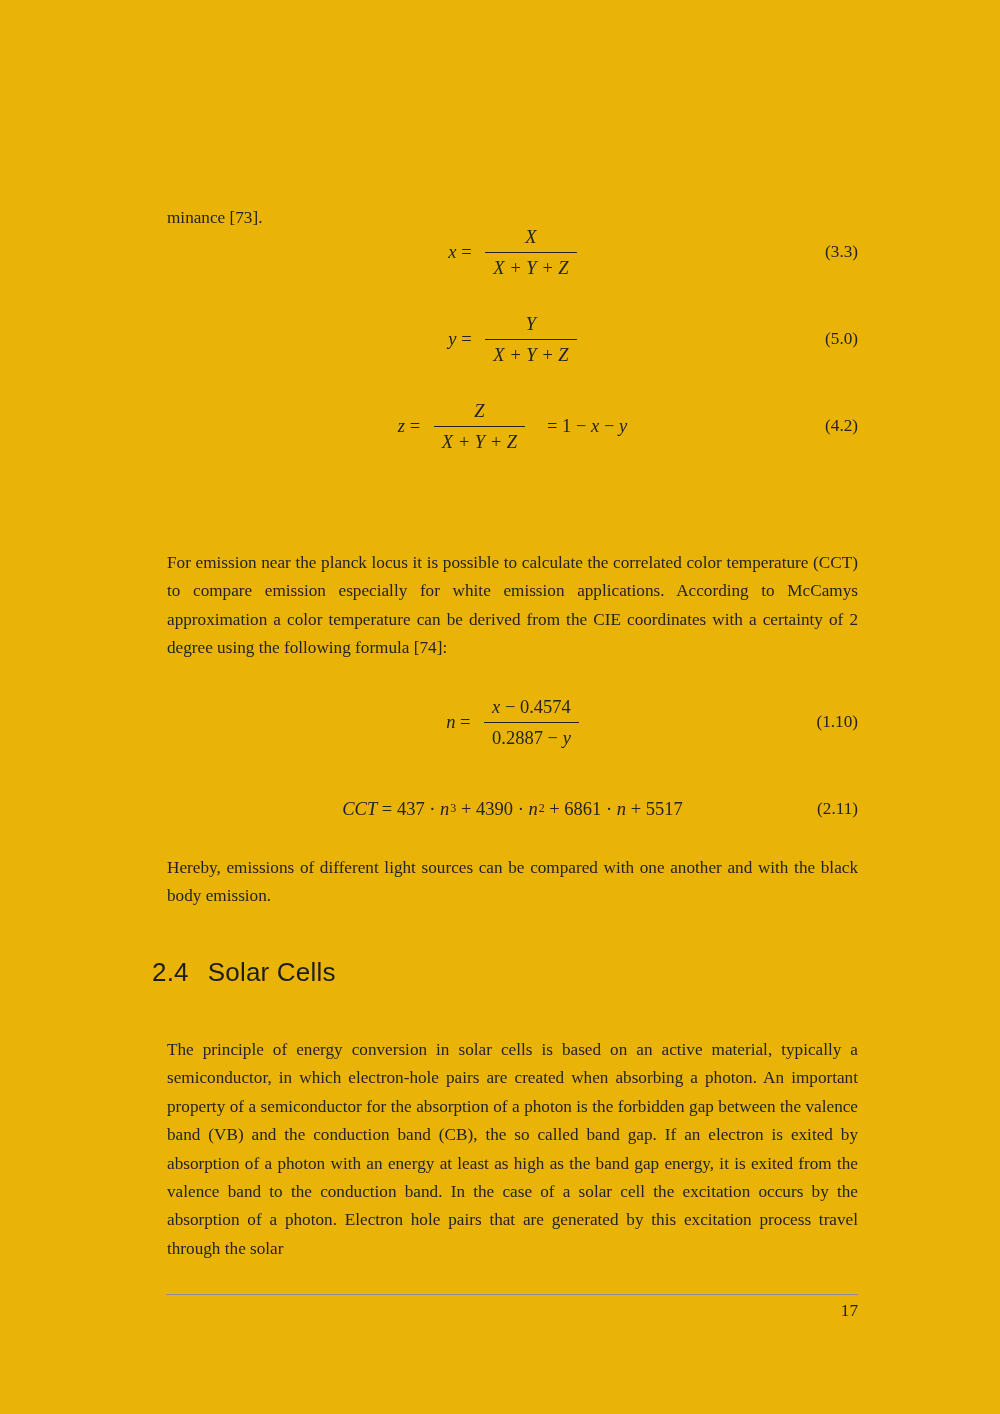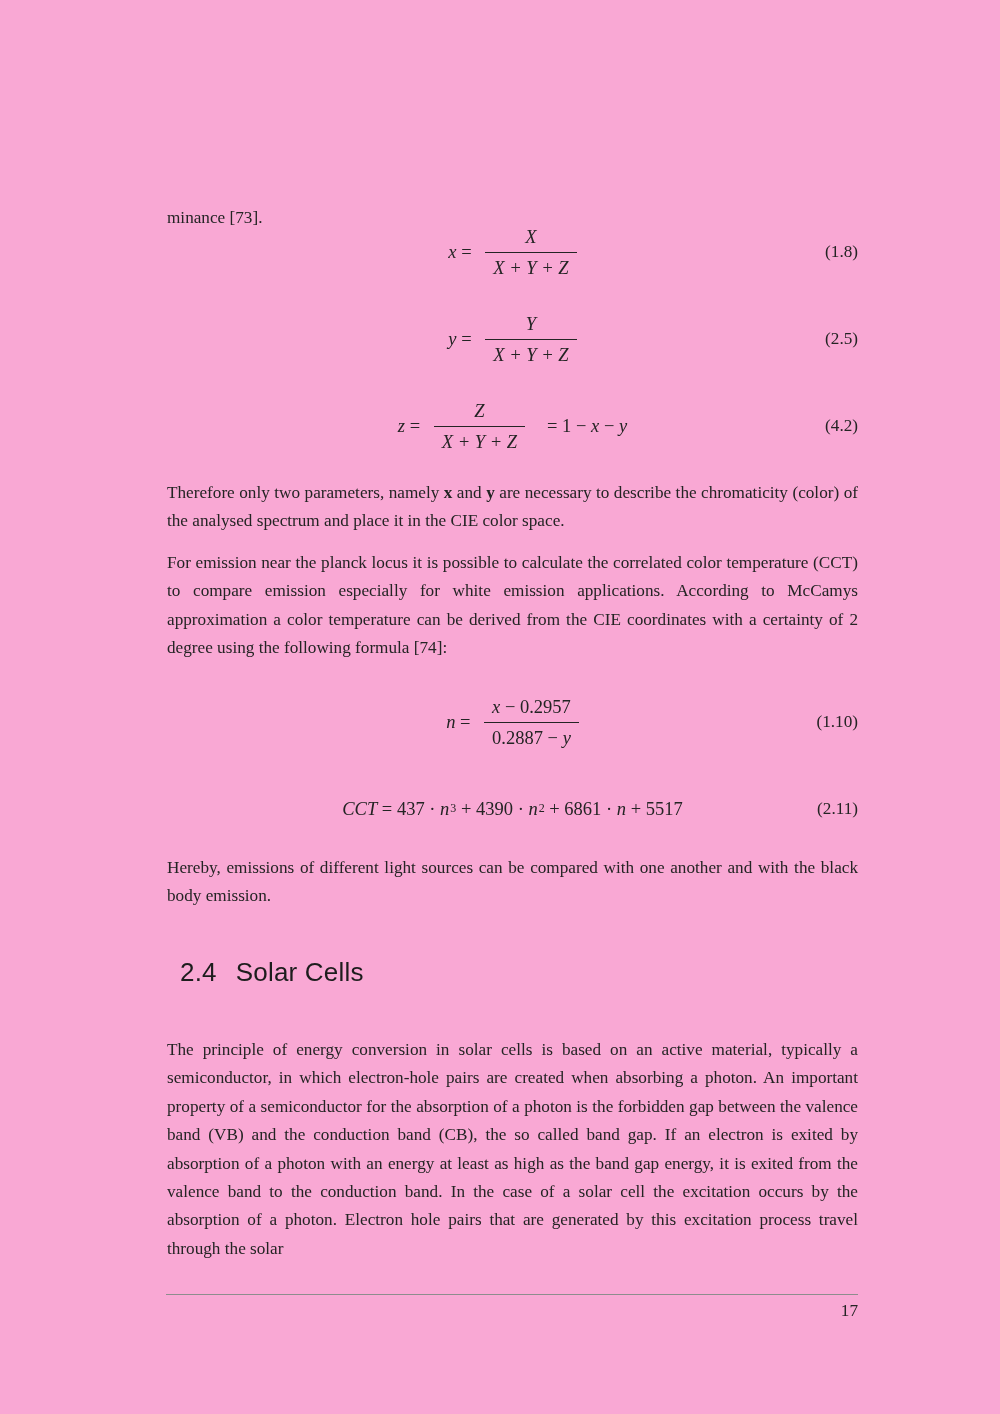--- a/index.html
+++ b/index.html
@@ -1,20 +1,20 @@
 <!DOCTYPE html>
 <html lang="en"><head>
 <meta charset="utf-8">
 <style>
   html, body { margin: 0; padding: 0; background: #ffffff; }
   .page {
     position: relative;
     width: 1000px;
     height: 1414px;
-    background: #f9a8d4;
+    background: #eab308;
     font-family: "Liberation Serif", "DejaVu Serif", serif;
     color: #242424;
     overflow: hidden;
   }
   
   .tb {
     position: absolute;
     left: 167px;
     width: 691px;
     margin: 0;
@@ -68,21 +68,21 @@
     font-size: 12px;
     line-height: 0;
     position: relative;
     top: -1px;
     margin-left: 1px;
   }
 
   
   .section-heading {
     position: absolute;
-    left: 180px;
+    left: 152px;
     top: 955px;
     margin: 0;
     font-family: "Liberation Sans", "DejaVu Sans", sans-serif;
     font-weight: 500;
     font-size: 26px;
     line-height: 34px;
     color: #1d1d1d;
     letter-spacing: 0.2px;
   }
   .section-heading .secnum { margin-right: 19px; }
@@ -106,39 +106,38 @@
 </style>
 </head>
 <body>
 
 <div class="page">
 
   <p class="tb cont" style="top:204px">minance [73].</p>
 
   <div class="eqrow" style="top:223px">
     <span class="math"><i class="mv">x</i><span class="mo"> = </span><span class="frac"><i class="num mv">X</i><i class="den mv">X + Y + Z</i></span></span>
-    <span class="eqlabel">(1.8)</span>
+    <span class="eqlabel">(3.3)</span>
   </div>
 
   <div class="eqrow" style="top:310px">
     <span class="math"><i class="mv">y</i><span class="mo"> = </span><span class="frac"><i class="num mv">Y</i><i class="den mv">X + Y + Z</i></span></span>
-    <span class="eqlabel">(2.5)</span>
+    <span class="eqlabel">(5.0)</span>
   </div>
 
   <div class="eqrow" style="top:397px">
     <span class="math"><i class="mv">z</i><span class="mo"> = </span><span class="frac"><i class="num mv">Z</i><i class="den mv">X + Y + Z</i></span><span class="tail"><span>= 1 − </span><i class="mv">x</i><span> − </span><i class="mv">y</i></span></span>
     <span class="eqlabel">(4.2)</span>
   </div>
 
-  <p class="tb" style="top:479px"><span>Therefore only two parameters, namely </span><b>x</b><span> and </span><b>y</b><span> are necessary to describe the chromaticity (color) of the analysed spectrum and place it in the CIE color space.</span></p>
 
   <p class="tb" style="top:549px">For emission near the planck locus it is possible to calculate the correlated color temperature (CCT) to compare emission especially for white emission applications. According to McCamys approximation a color temperature can be derived from the CIE coordinates with a certainty of 2 degree using the following formula [74]:</p>
 
   <div class="eqrow" style="top:693px">
-    <span class="math"><i class="mv">n</i><span class="mo"> = </span><span class="frac"><span class="num"><i class="mv">x</i><span> − 0.2957</span></span><span class="den"><span>0.2887 − </span><i class="mv">y</i></span></span></span>
+    <span class="math"><i class="mv">n</i><span class="mo"> = </span><span class="frac"><span class="num"><i class="mv">x</i><span> − 0.4574</span></span><span class="den"><span>0.2887 − </span><i class="mv">y</i></span></span></span>
     <span class="eqlabel">(1.10)</span>
   </div>
 
   <div class="eqrow flat" style="top:794px">
     <span class="math"><i class="mv">CCT</i><span> = 437 · </span><i class="mv">n</i><sup>3</sup><span> + 4390 · </span><i class="mv">n</i><sup>2</sup><span> + 6861 · </span><i class="mv">n</i><span> + 5517</span></span>
     <span class="eqlabel">(2.11)</span>
   </div>
 
   <p class="tb" style="top:854px">Hereby, emissions of different light sources can be compared with one another and with the black body emission.</p>
 

